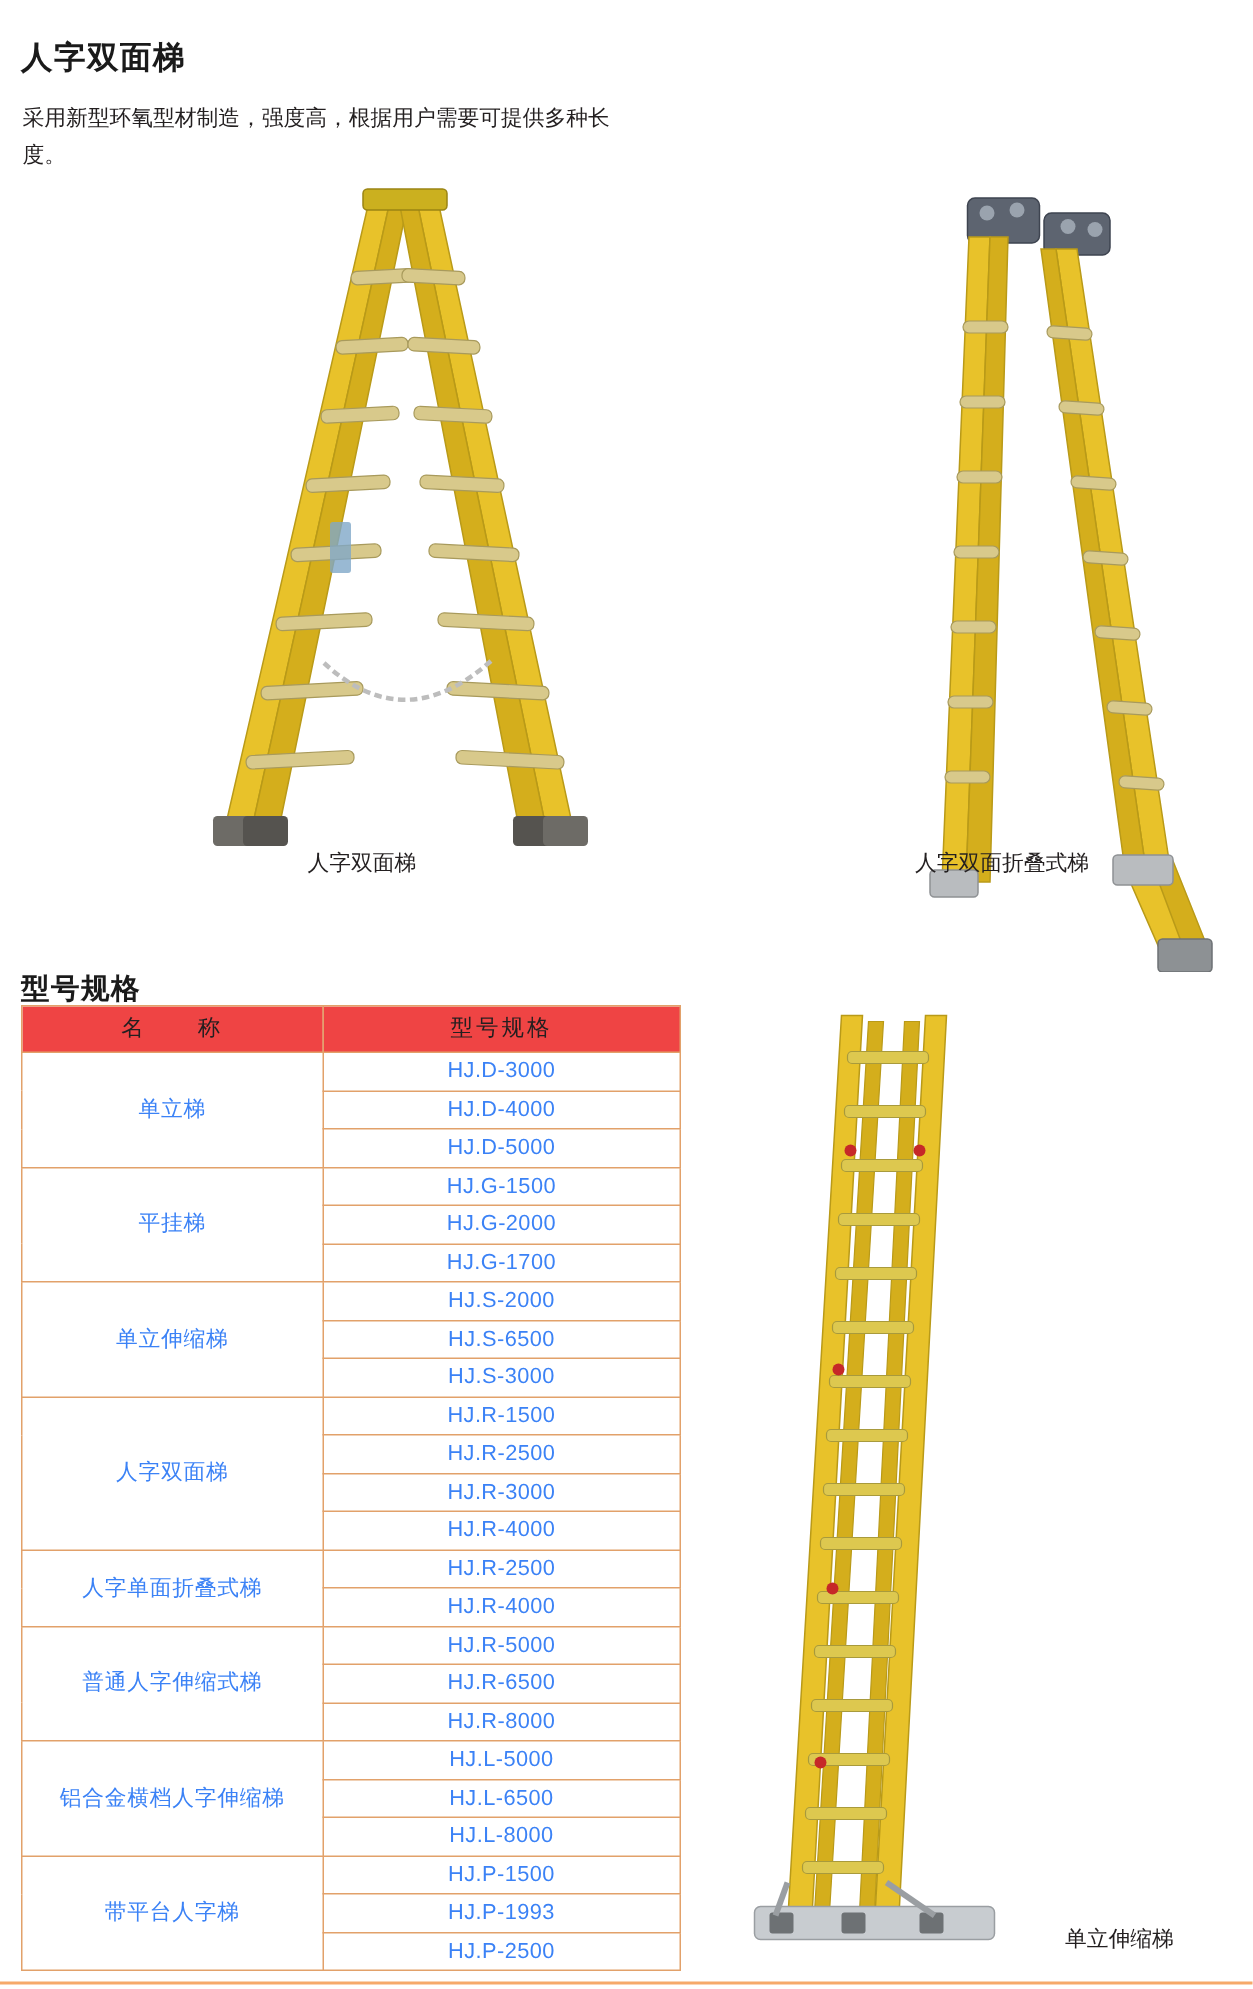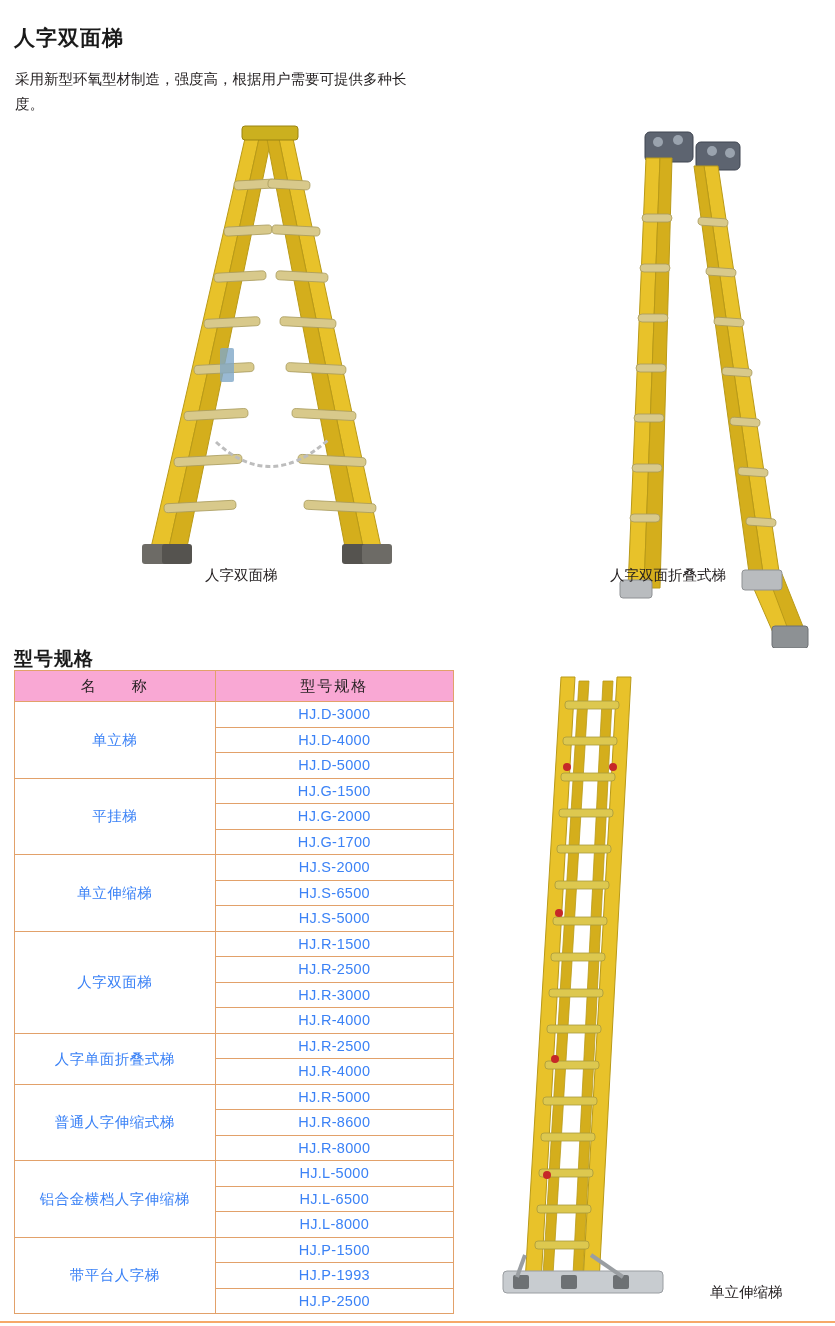--- a/index.html
+++ b/index.html
@@ -75,21 +75,21 @@
   .spec-table td {
     border: 1px solid #e2a16a;
     text-align: center;
     color: #3b82f6;
     font-weight: normal;
     height: 24.5px;
     padding: 0;
     line-height: 24px;
   }
   .spec-table thead th {
-    background: #f9a8d4;
+    background: #ef4444;
     font-size: 15px;
     height: 30px;
     line-height: 30px;
     color: #231f20;
     letter-spacing: 2px;
   }
   .spec-table td.name-cell {
     width: 200px;
     font-size: 14.5px;
     letter-spacing: 0.5px;
@@ -294,21 +294,21 @@
       </tr>
 
       <tr>
         <td class="name-cell" rowspan="3">单立伸缩梯</td>
         <td class="model-cell">HJ.S-2000</td>
       </tr>
       <tr>
         <td class="model-cell">HJ.S-6500</td>
       </tr>
       <tr>
-        <td class="model-cell">HJ.S-5000</td>
+        <td class="model-cell">HJ.S-3000</td>
       </tr>
 
       <tr>
         <td class="name-cell" rowspan="4">人字双面梯</td>
         <td class="model-cell">HJ.R-1500</td>
       </tr>
       <tr>
         <td class="model-cell">HJ.R-2500</td>
       </tr>
       <tr>
@@ -324,21 +324,21 @@
       </tr>
       <tr>
         <td class="model-cell">HJ.R-4000</td>
       </tr>
 
       <tr>
         <td class="name-cell" rowspan="3">普通人字伸缩式梯</td>
         <td class="model-cell">HJ.R-5000</td>
       </tr>
       <tr>
-        <td class="model-cell">HJ.R-8600</td>
+        <td class="model-cell">HJ.R-6500</td>
       </tr>
       <tr>
         <td class="model-cell">HJ.R-8000</td>
       </tr>
 
       <tr>
         <td class="name-cell" rowspan="3">铝合金横档人字伸缩梯</td>
         <td class="model-cell">HJ.L-5000</td>
       </tr>
       <tr>

